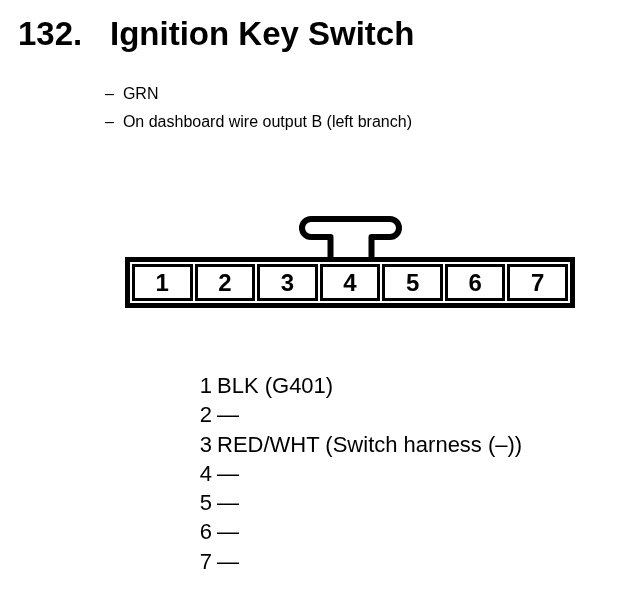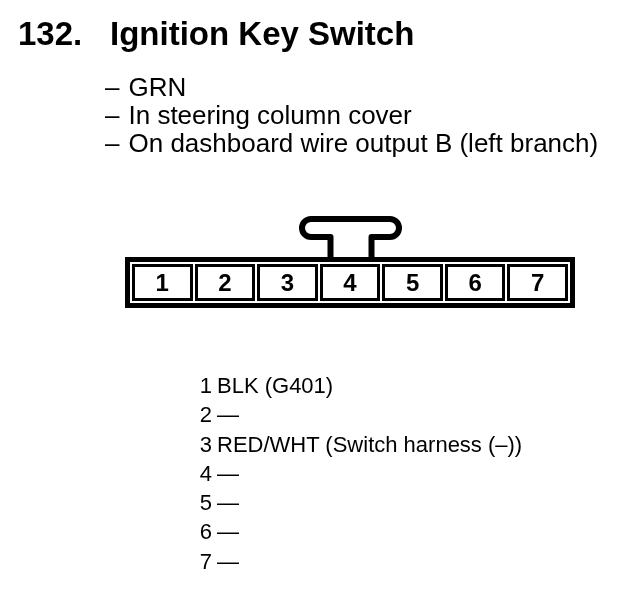--- a/index.html
+++ b/index.html
@@ -30,22 +30,22 @@
   }
   .title-num {
     display: inline-block;
     width: 92px;
   }
 
   
   .bullets {
     position: absolute;
     left: 105px;
-    top: 73px;
-    font-size: 26px;
+    top: 80px;
+    font-size: 16px;
     line-height: 28px;
     white-space: nowrap;
   }
   .bullet-line .dash {
     display: inline-block;
     margin-right: 9px;
   }
 
   
   .latch {
@@ -108,23 +108,20 @@
 
   <div class="title">
     <span class="title-num">132.</span><span class="title-text">Ignition Key Switch</span>
   </div>
 
   <div class="bullets">
     <div class="bullet-line">
       <span class="dash">–</span><span>GRN</span>
     </div>
     <div class="bullet-line">
-      <span class="dash">–</span><span>In steering column cover</span>
-    </div>
-    <div class="bullet-line">
       <span class="dash">–</span><span>On dashboard wire output B (left branch)</span>
     </div>
   </div>
 
   <svg class="latch" viewBox="0 0 110 46" xmlns="http://www.w3.org/2000/svg">
     <path d="M 34.5 46 V 24 H 15 A 9 9 0 0 1 15 6 H 94 A 9 9 0 0 1 94 24 H 75.5 V 46" fill="#ffffff" stroke="#000000" stroke-width="6" stroke-linejoin="round"></path>
   </svg>
 
   <div class="connector">
     <div class="pin-cell">

